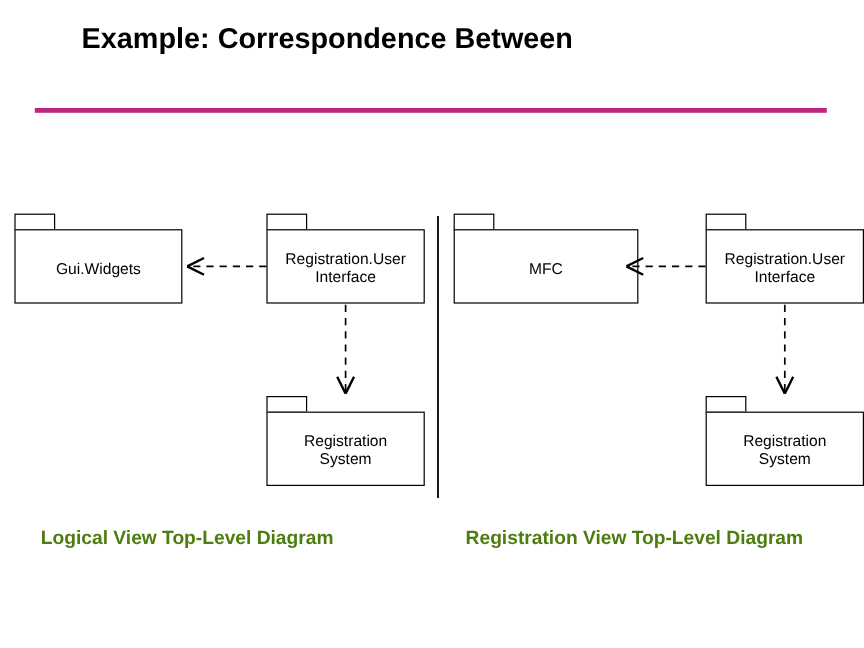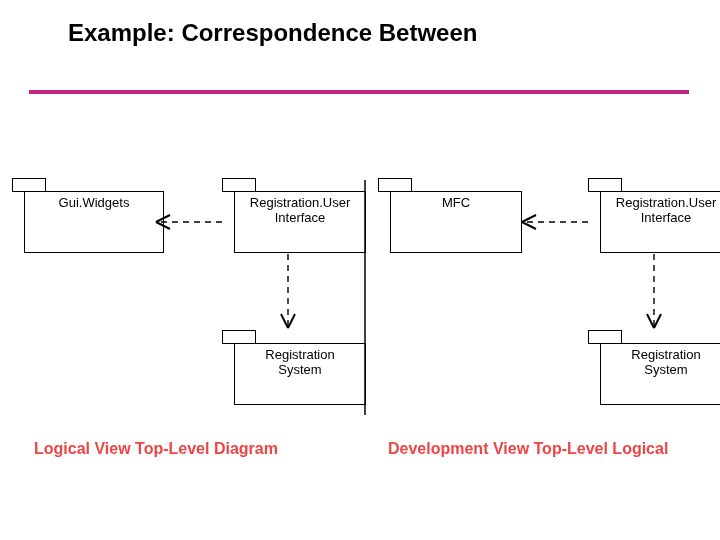--- a/index.html
+++ b/index.html
@@ -40,37 +40,37 @@
     left: 0;
     width: 34px;
     height: 14px;
     border: 1.5px solid #000;
     background: #fff;
     box-sizing: border-box;
   }
   .pkg .body {
     position: absolute;
     top: 13px;
-    left: 12px;
+    left: 0;
     border: 1.5px solid #000;
     background: #fff;
     box-sizing: border-box;
     display: flex;
-    align-items: flex-start;
+    align-items: center;
     justify-content: center;
     padding: 4px 6px 0 6px;
     font-size: 13px;
     text-align: center;
     line-height: 1.15;
   }
   .caption {
     position: absolute;
     font-size: 16px;
     font-weight: bold;
-    color: #ef4444;
+    color: #4d7c0f;
   }
   svg.overlay {
     position: absolute;
     left: 0;
     top: 0;
     width: 720px;
     height: 540px;
     pointer-events: none;
   }
 </style>
@@ -100,21 +100,21 @@
 <div class="pkg" style="left:222px; top:330px;">
   <div class="tab"></div>
   <div class="body" style="width:132px; height:62px; white-space:pre-line;">
     <span>Registration
 System</span>
   </div>
 </div>
 
 <div class="pkg" style="left:378px; top:178px;">
   <div class="tab"></div>
-  <div class="body" style="width:132px; height:62px;">
+  <div class="body" style="width:154px; height:62px;">
     <span>MFC</span>
   </div>
 </div>
 
 <div class="pkg" style="left:588px; top:178px;">
   <div class="tab"></div>
   <div class="body" style="width:132px; height:62px; white-space:pre-line;">
     <span>Registration.User
 Interface</span>
   </div>
@@ -122,21 +122,21 @@
 
 <div class="pkg" style="left:588px; top:330px;">
   <div class="tab"></div>
   <div class="body" style="width:132px; height:62px; white-space:pre-line;">
     <span>Registration
 System</span>
   </div>
 </div>
 
 <div class="caption" style="left:34px; top:440px;">Logical View Top-Level Diagram</div>
-<div class="caption" style="left:388px; top:440px;">Development View Top-Level Logical</div>
+<div class="caption" style="left:388px; top:440px;">Registration View Top-Level Diagram</div>
 
 <svg class="overlay">
   <defs>
     <marker id="openArrow" markerWidth="12" markerHeight="12" refX="11" refY="6" orient="auto">
       <path d="M 11 6 L 1 1 M 11 6 L 1 11" stroke="#000" stroke-width="1.4" fill="none"></path>
     </marker>
   </defs>
 
   <line x1="365" y1="180" x2="365" y2="415" stroke="#000" stroke-width="1.5"></line>
 

